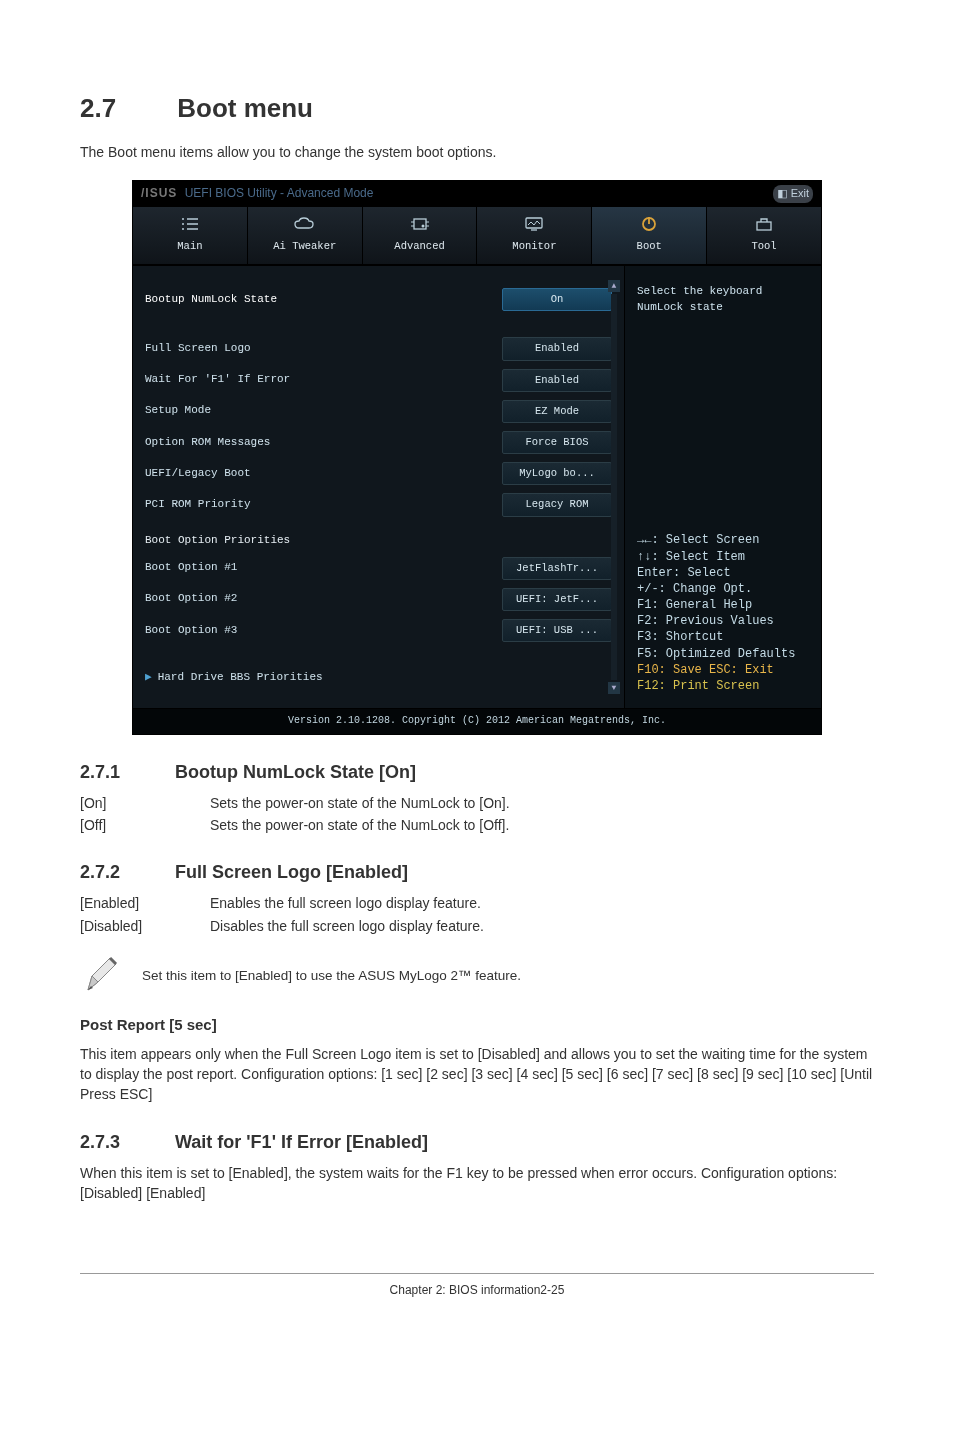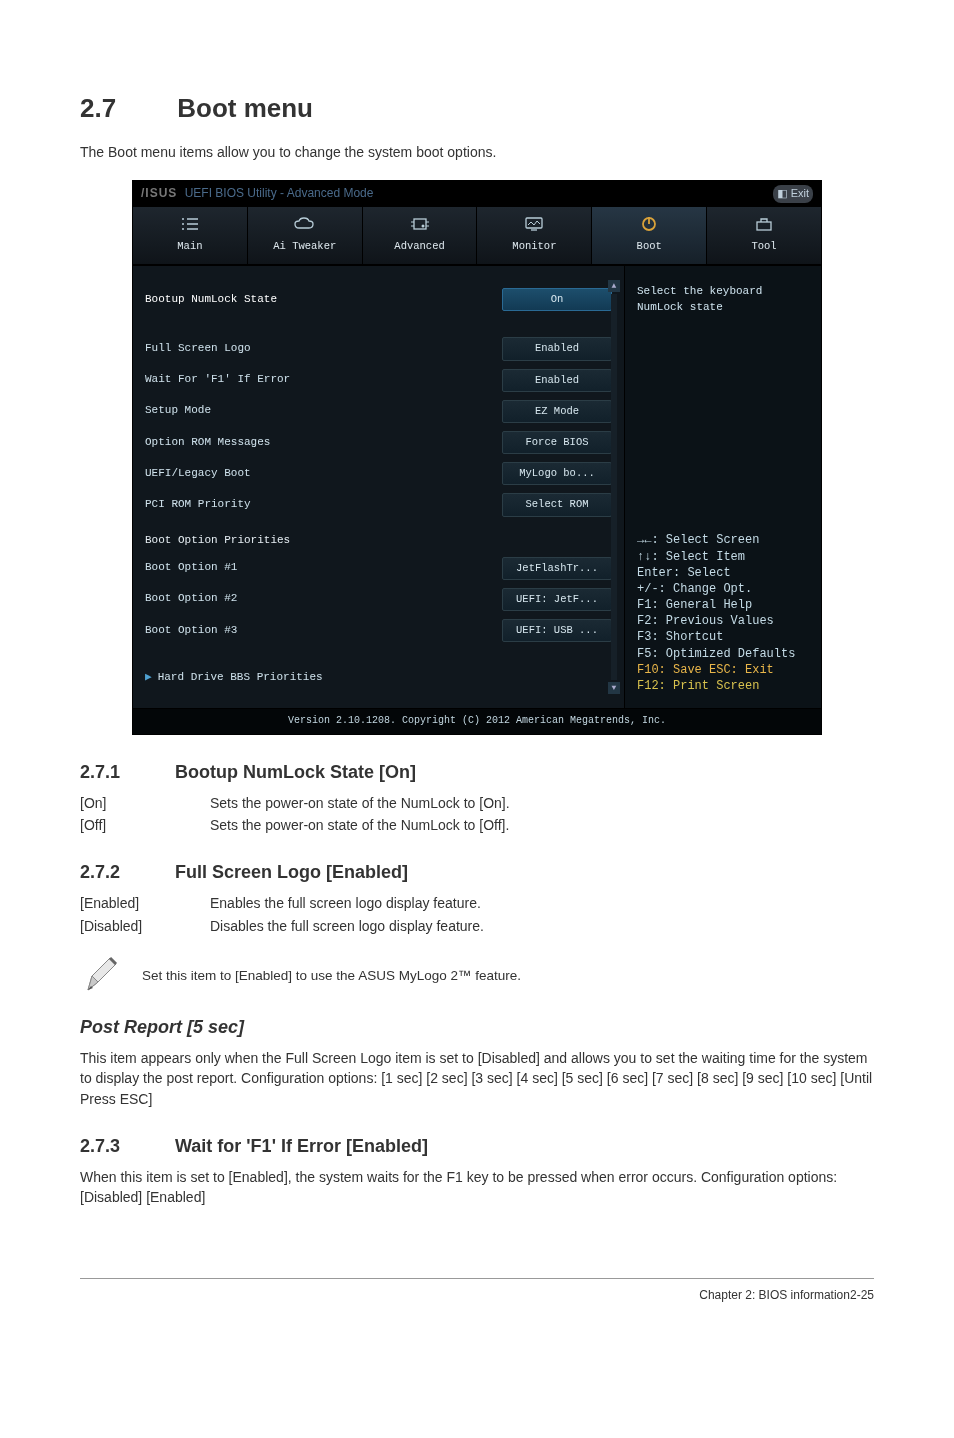--- a/index.html
+++ b/index.html
@@ -10,30 +10,30 @@
     width: 954px;
     margin: 0 auto;
     padding: 90px 80px 40px 80px;
     font-size: 14px;
     line-height: 1.45;
   }
   h1 { font-size: 26px; font-weight: bold; margin-bottom: 14px; }
   h1 .num { display:inline-block; width:90px; }
   h2 { font-size: 18px; font-weight: bold; margin-top: 24px; margin-bottom: 8px; }
   h2 .num { display:inline-block; width:90px; }
-  h3 { font-size: 18px; font-weight: bold; margin-top: 8px; margin-bottom: 8px; font-style: italic; }
+  h3 { font-size: 15px; font-weight: bold; margin-top: 8px; margin-bottom: 8px; }
   .intro { margin-bottom: 18px; }
   .kv-row { display:flex; margin-bottom:2px; }
   .kv-row .k { width:130px; flex:0 0 130px; }
   .kv-row .v { flex:1; }
   .note-row { display:flex; align-items:center; gap:18px; margin:18px 0 16px 0; }
   .note-icon { width:44px; height:44px; flex:0 0 44px; }
   .note-text { font-size:13.5px; }
   .hr { border:none; border-top:1px solid #999; margin-top:70px; }
-  .foot { display:flex; justify-content:flex-end; font-size:12px; margin-top:8px; color:#333;}
+  .foot { display:flex; justify-content:center; font-size:12px; margin-top:8px; color:#333;}
   p { margin-bottom:10px; }
 
   
   .bios {
     width: 690px;
     margin: 0 auto 10px auto;
     background: #10171d;
     color: #d7e6ef;
     border: 1px solid #000;
     font-family: "Courier New", monospace;
@@ -203,21 +203,21 @@
       <div class="fld-row">
         <div class="fld-label">Option ROM Messages</div>
         <div class="fld-val">Force BIOS</div>
       </div>
       <div class="fld-row">
         <div class="fld-label">UEFI/Legacy Boot</div>
         <div class="fld-val">MyLogo bo...</div>
       </div>
       <div class="fld-row">
         <div class="fld-label">PCI ROM Priority</div>
-        <div class="fld-val">Select ROM</div>
+        <div class="fld-val">Legacy ROM</div>
       </div>
 
       <div class="cat-title">Boot Option Priorities</div>
 
       <div class="fld-row">
         <div class="fld-label">Boot Option #1</div>
         <div class="fld-val">JetFlashTr...</div>
       </div>
       <div class="fld-row">
         <div class="fld-label">Boot Option #2</div>

